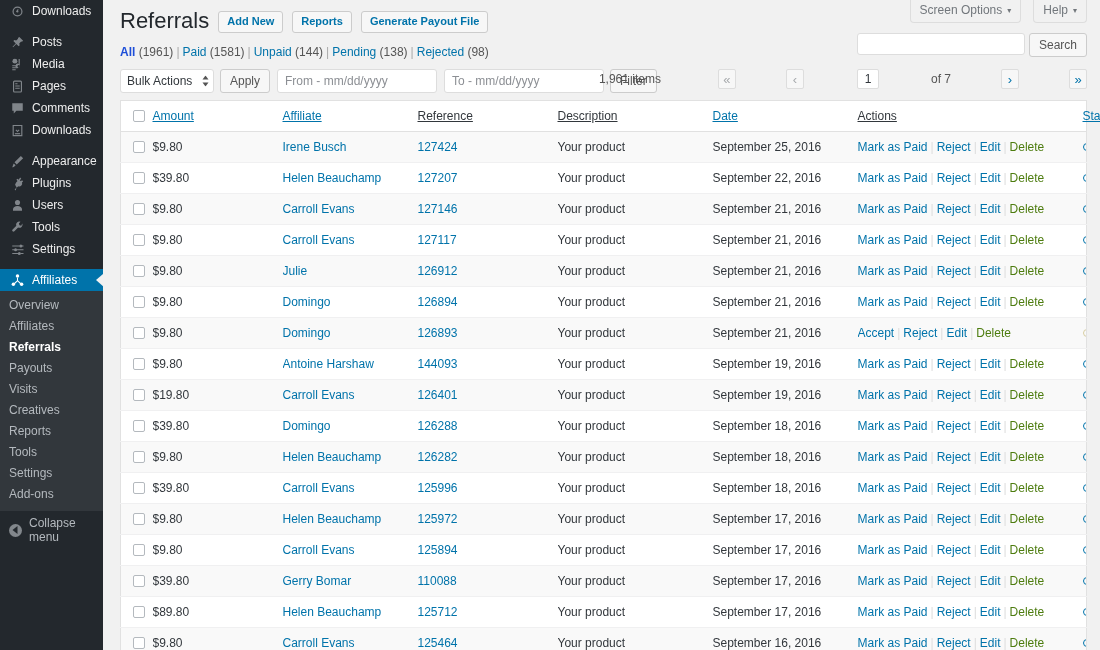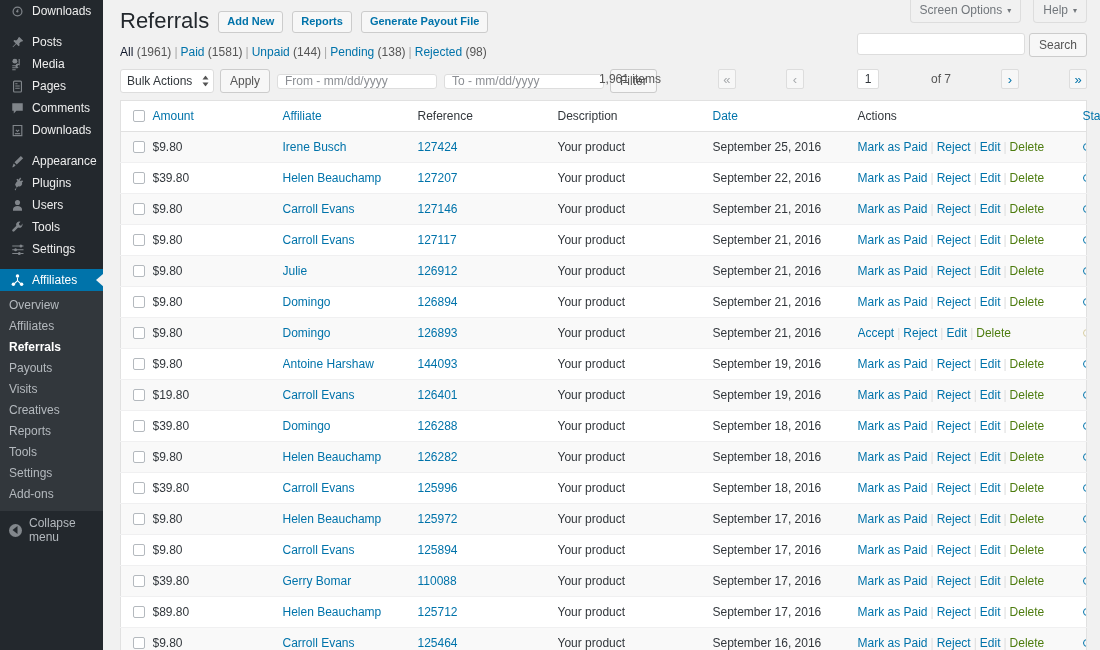--- a/index.html
+++ b/index.html
@@ -172,21 +172,21 @@
   }
 
   
   .views {
     margin: 8px 0 0 0;
     font-size: 12px;
     color: #555;
     line-height: 16px;
   }
   .views a { color: #0073aa; text-decoration: none; cursor: pointer; }
-  .views a.current { color: #0f172a; font-weight: normal; }
+  .views a.current { color: #1d4ed8; font-weight: bold; }
   .views .cnt { color: #555; }
   .views .sep { color: #aaa; padding: 0 3px; }
 
   
   .tablenav {
     display: flex; align-items: center;
     margin-top: 8px;
     height: 26px;
     position: relative;
   }
@@ -218,21 +218,21 @@
     border-radius: 3px;
     color: #555;
     font-size: 12px;
     height: 24px;
     padding: 0 9px;
     cursor: pointer;
     font-family: "Liberation Sans", sans-serif;
     margin-left: 6px;
   }
   .date-input {
-    height: 15px;
+    height: 24px;
     border: 1px solid #ddd;
     border-radius: 3px;
     background: #fff;
     padding: 0 7px;
     font-size: 12px;
     color: #32373c;
     outline: none;
     font-family: "Liberation Sans", sans-serif;
     margin-left: 7px;
   }
@@ -285,20 +285,21 @@
   }
   .wp-table thead th {
     text-align: left;
     font-size: 12px;
     font-weight: 400;
     color: #32373c;
     padding: 8px 8px 8px 0;
     border-bottom: 1px solid #e1e1e1;
     background: #fff;
     vertical-align: middle;
+    text-decoration: underline;
   }
   .wp-table thead th.sortable { color: #0073aa; cursor: pointer; }
   .wp-table tbody td {
     font-size: 12px;
     padding: 8px 8px 8px 0;
     border-top: 1px solid #f0f0f1;
     color: #32373c;
     vertical-align: middle;
     overflow: hidden;
     white-space: nowrap;

